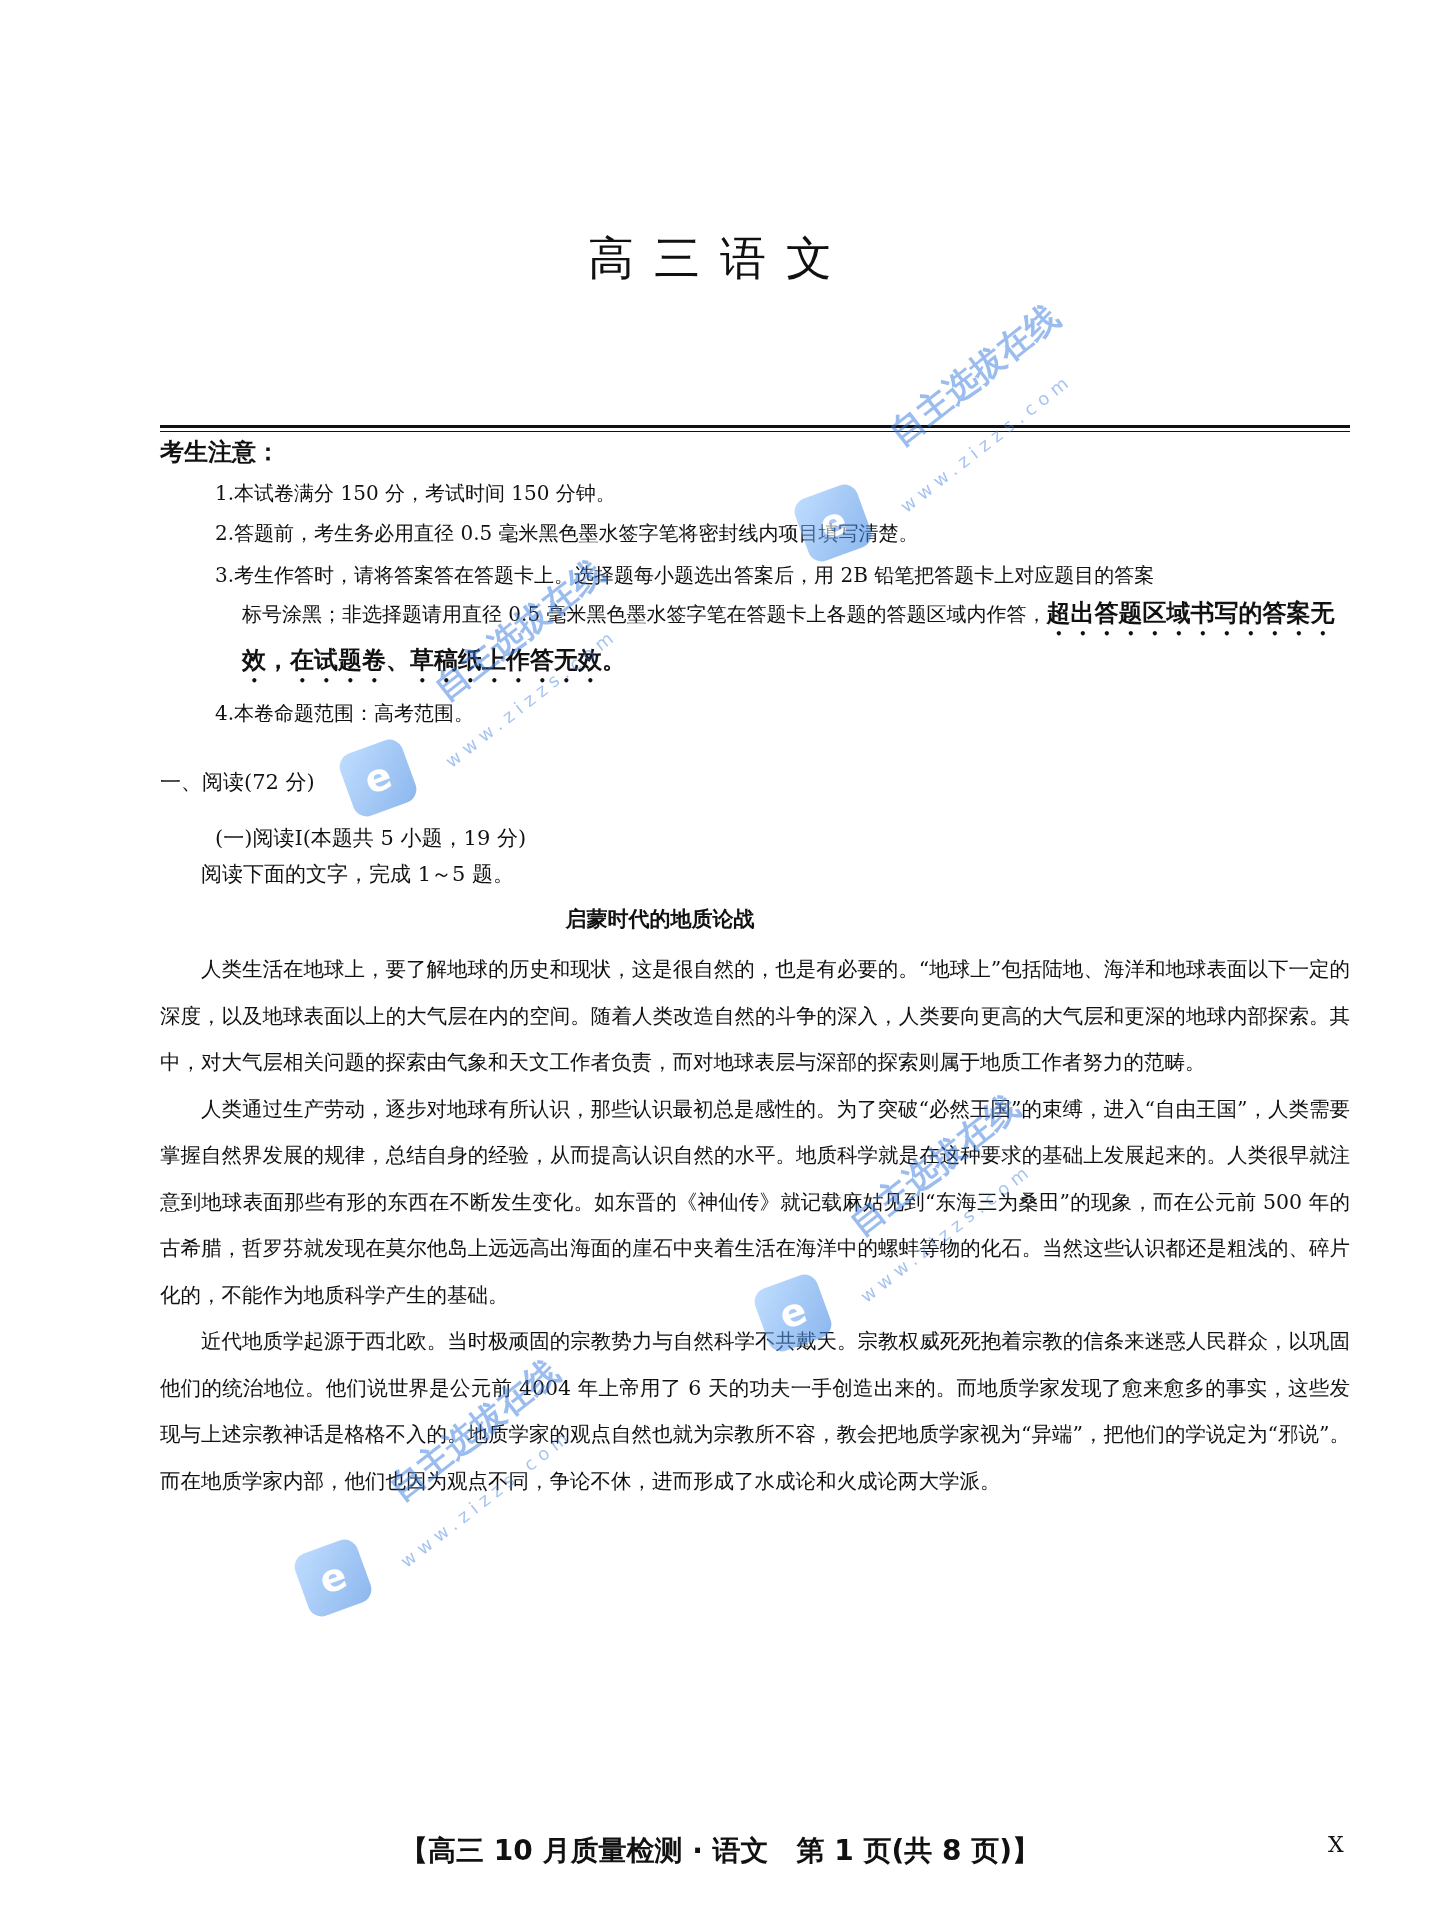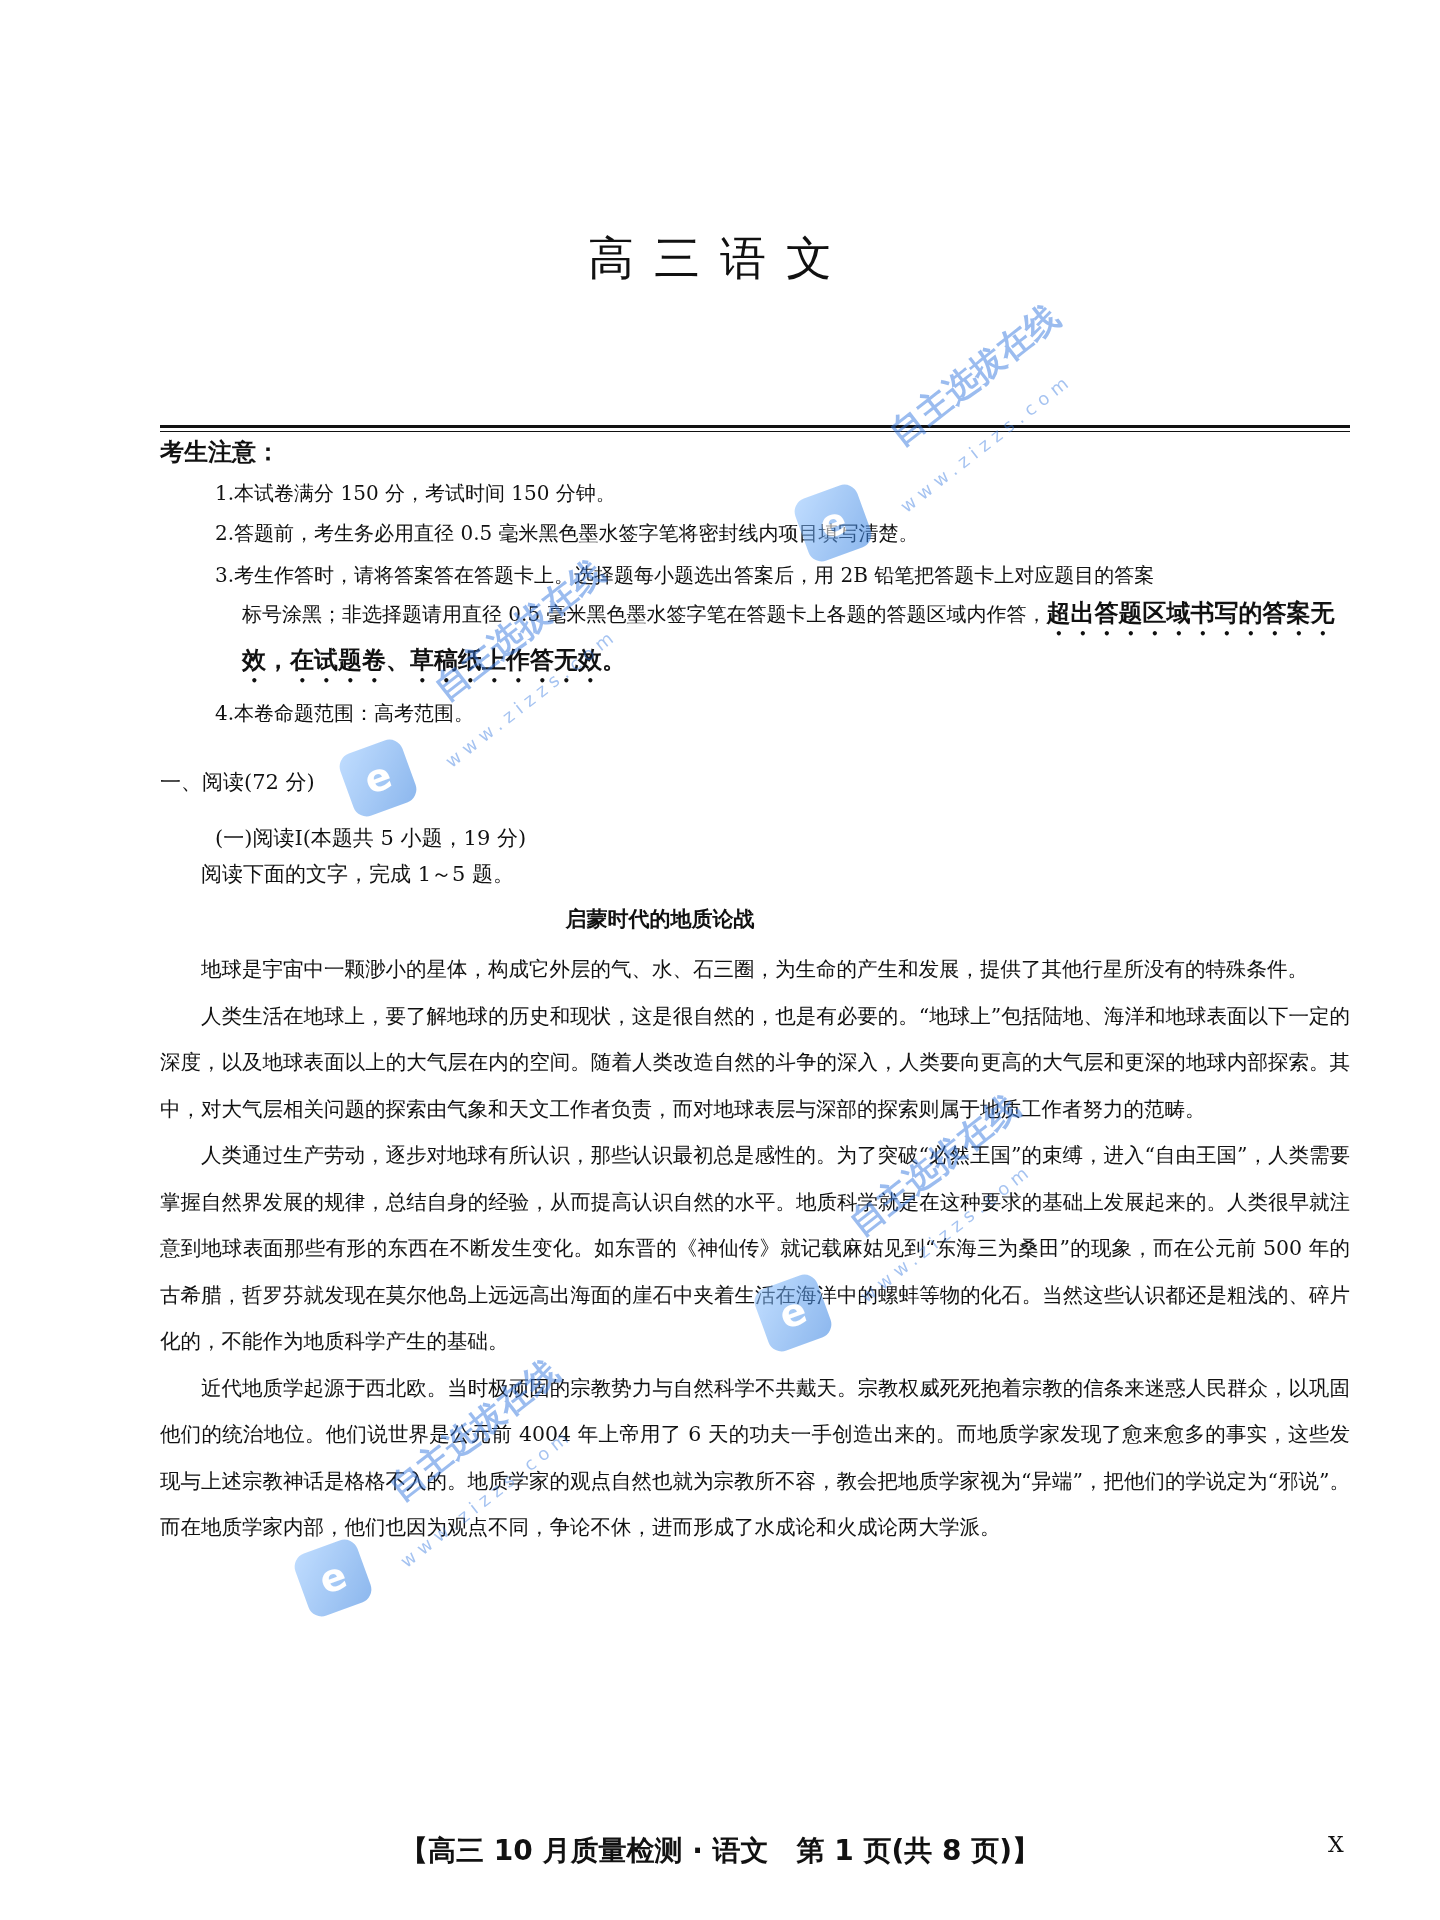--- a/index.html
+++ b/index.html
@@ -55,21 +55,20 @@
   <span class="cont"><span>标号涂黑；非选择题请用直径 0.5 毫米黑色墨水签字笔在答题卡上各题的答题区域内作答，</span><span class="emph">超出答题区域书写的答案无效，在试题卷、草稿纸上作答无效。</span></span>
 </div>
 <div class="notice n4">4.本卷命题范围：高考范围。</div>
 
 <div class="sec-head">一、阅读(72 分)</div>
 <div class="sub-head">(一)阅读Ⅰ(本题共 5 小题，19 分)</div>
 <div class="instr">阅读下面的文字，完成 1～5 题。</div>
 
 <div class="article-title">启蒙时代的地质论战</div>
 <div class="article">
-  <p>地球是宇宙中一颗渺小的星体，构成它外层的气、水、石三圈，为生命的产生和发展，提供了其他行星所没有的特殊条件。</p>
   <p>人类生活在地球上，要了解地球的历史和现状，这是很自然的，也是有必要的。“地球上”包括陆地、海洋和地球表面以下一定的深度，以及地球表面以上的大气层在内的空间。随着人类改造自然的斗争的深入，人类要向更高的大气层和更深的地球内部探索。其中，对大气层相关问题的探索由气象和天文工作者负责，而对地球表层与深部的探索则属于地质工作者努力的范畴。</p>
   <p>人类通过生产劳动，逐步对地球有所认识，那些认识最初总是感性的。为了突破“必然王国”的束缚，进入“自由王国”，人类需要掌握自然界发展的规律，总结自身的经验，从而提高认识自然的水平。地质科学就是在这种要求的基础上发展起来的。人类很早就注意到地球表面那些有形的东西在不断发生变化。如东晋的《神仙传》就记载麻姑见到“东海三为桑田”的现象，而在公元前 500 年的古希腊，哲罗芬就发现在莫尔他岛上远远高出海面的崖石中夹着生活在海洋中的螺蚌等物的化石。当然这些认识都还是粗浅的、碎片化的，不能作为地质科学产生的基础。</p>
   <p>近代地质学起源于西北欧。当时极顽固的宗教势力与自然科学不共戴天。宗教权威死死抱着宗教的信条来迷惑人民群众，以巩固他们的统治地位。他们说世界是公元前 4004 年上帝用了 6 天的功夫一手创造出来的。而地质学家发现了愈来愈多的事实，这些发现与上述宗教神话是格格不入的。地质学家的观点自然也就为宗教所不容，教会把地质学家视为“异端”，把他们的学说定为“邪说”。而在地质学家内部，他们也因为观点不同，争论不休，进而形成了水成论和火成论两大学派。</p>
 </div>
 
 <div class="footer">【高三 10 月质量检测 · 语文　第 1 页(共 8 页)】</div>
 <div class="footer-code">X</div>
 
 <div class="wm" style="left:800px;top:490px;">
   <div class="logo">e</div>

